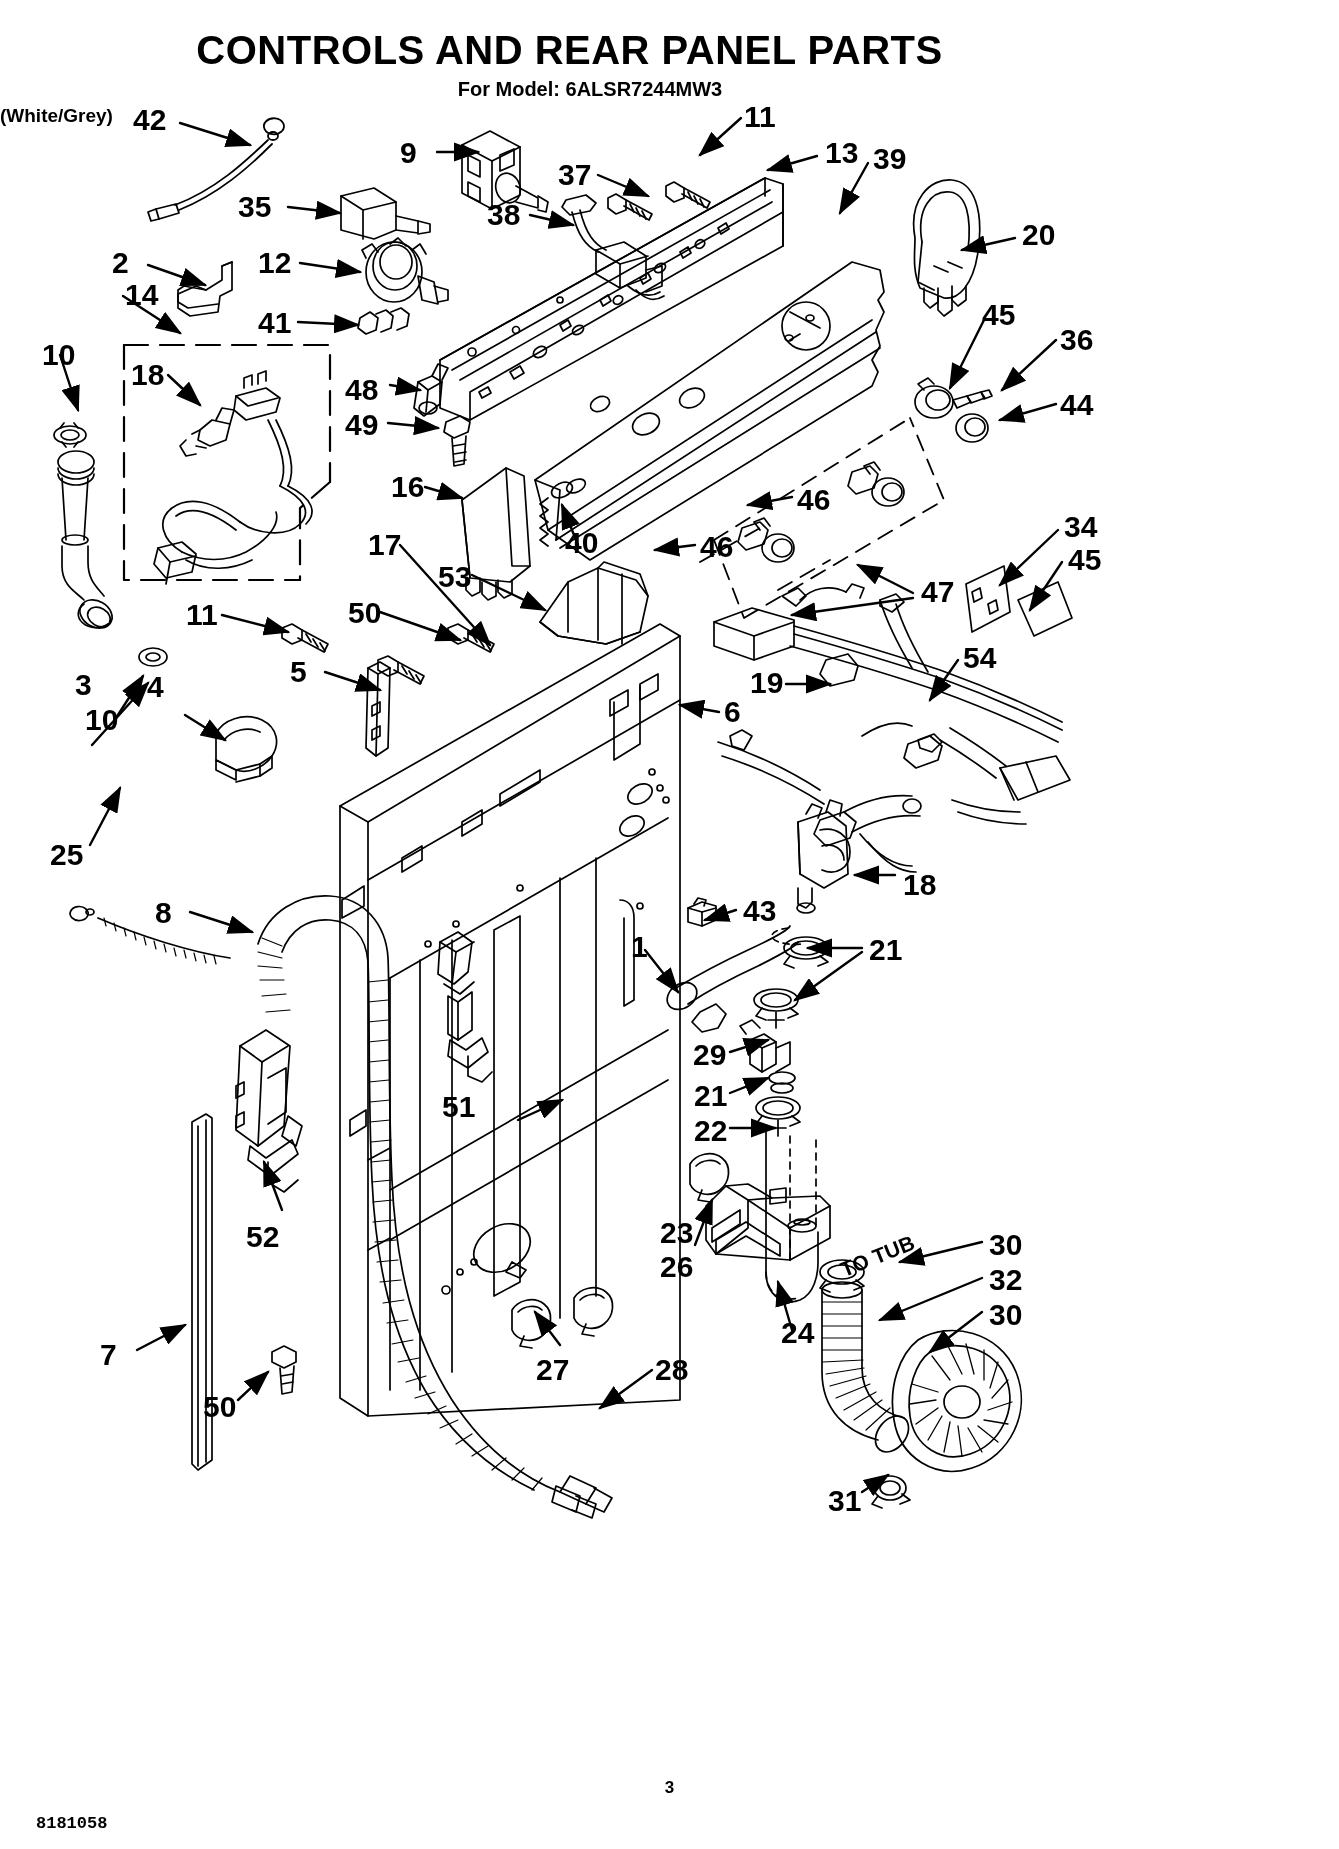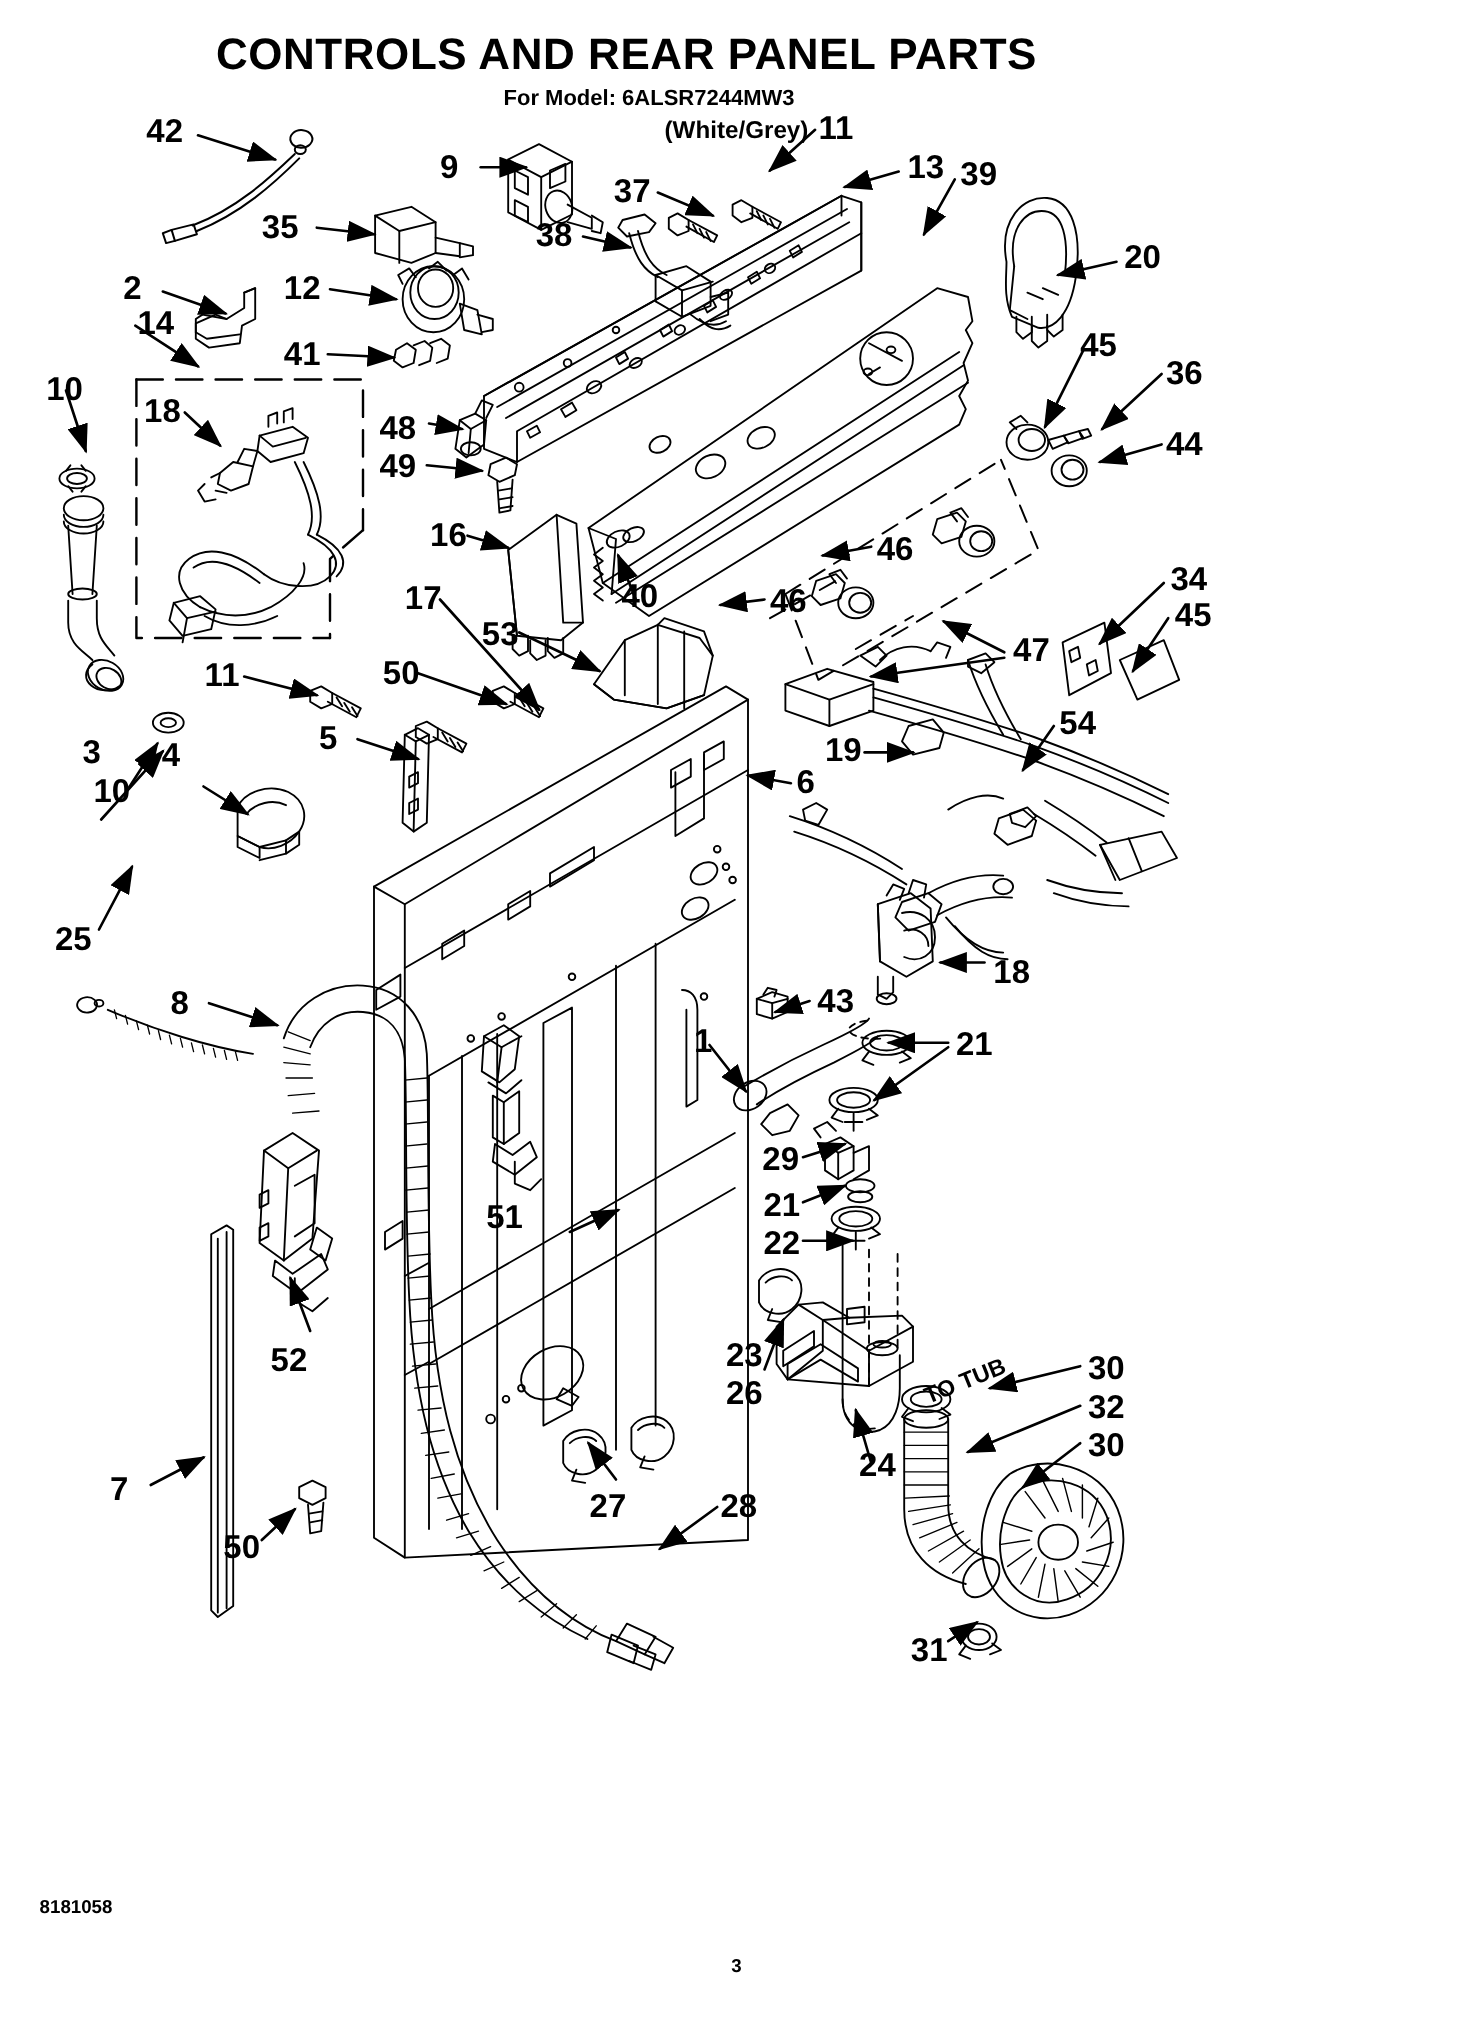--- a/index.html
+++ b/index.html
@@ -11,26 +11,26 @@
   
   .title{
     position:absolute;left:0;top:28px;width:1139px;text-align:center;
     font-size:40px;font-weight:bold;letter-spacing:.5px;
   }
   .subtitle{
     position:absolute;left:0;top:78px;width:1180px;text-align:center;
     font-size:20px;font-weight:bold;
   }
   .subtitle2{
-    position:absolute;left:0;top:105px;width:1339px;text-align:center;
-    font-size:22px;font-weight:bold;
+    position:absolute;left:0;top:105px;width:1339px;
+    font-size:19px;font-weight:bold;
   }
 
   
-  .foot-left{position:absolute;left:36px;top:1724px;font-size:17px;font-weight:bold;}
+  .foot-left{position:absolute;left:36px;top:1814px;font-size:17px;font-weight:bold;font-family:Liberation Mono, monospace;}
   .foot-center{position:absolute;left:0;top:1778px;width:1339px;text-align:center;
                font-size:17px;font-weight:bold;}
 
   
   .callout{
     position:absolute;font-size:30px;font-weight:bold;line-height:1;
     white-space:nowrap;user-select:none;
   }
 
   .totub{

